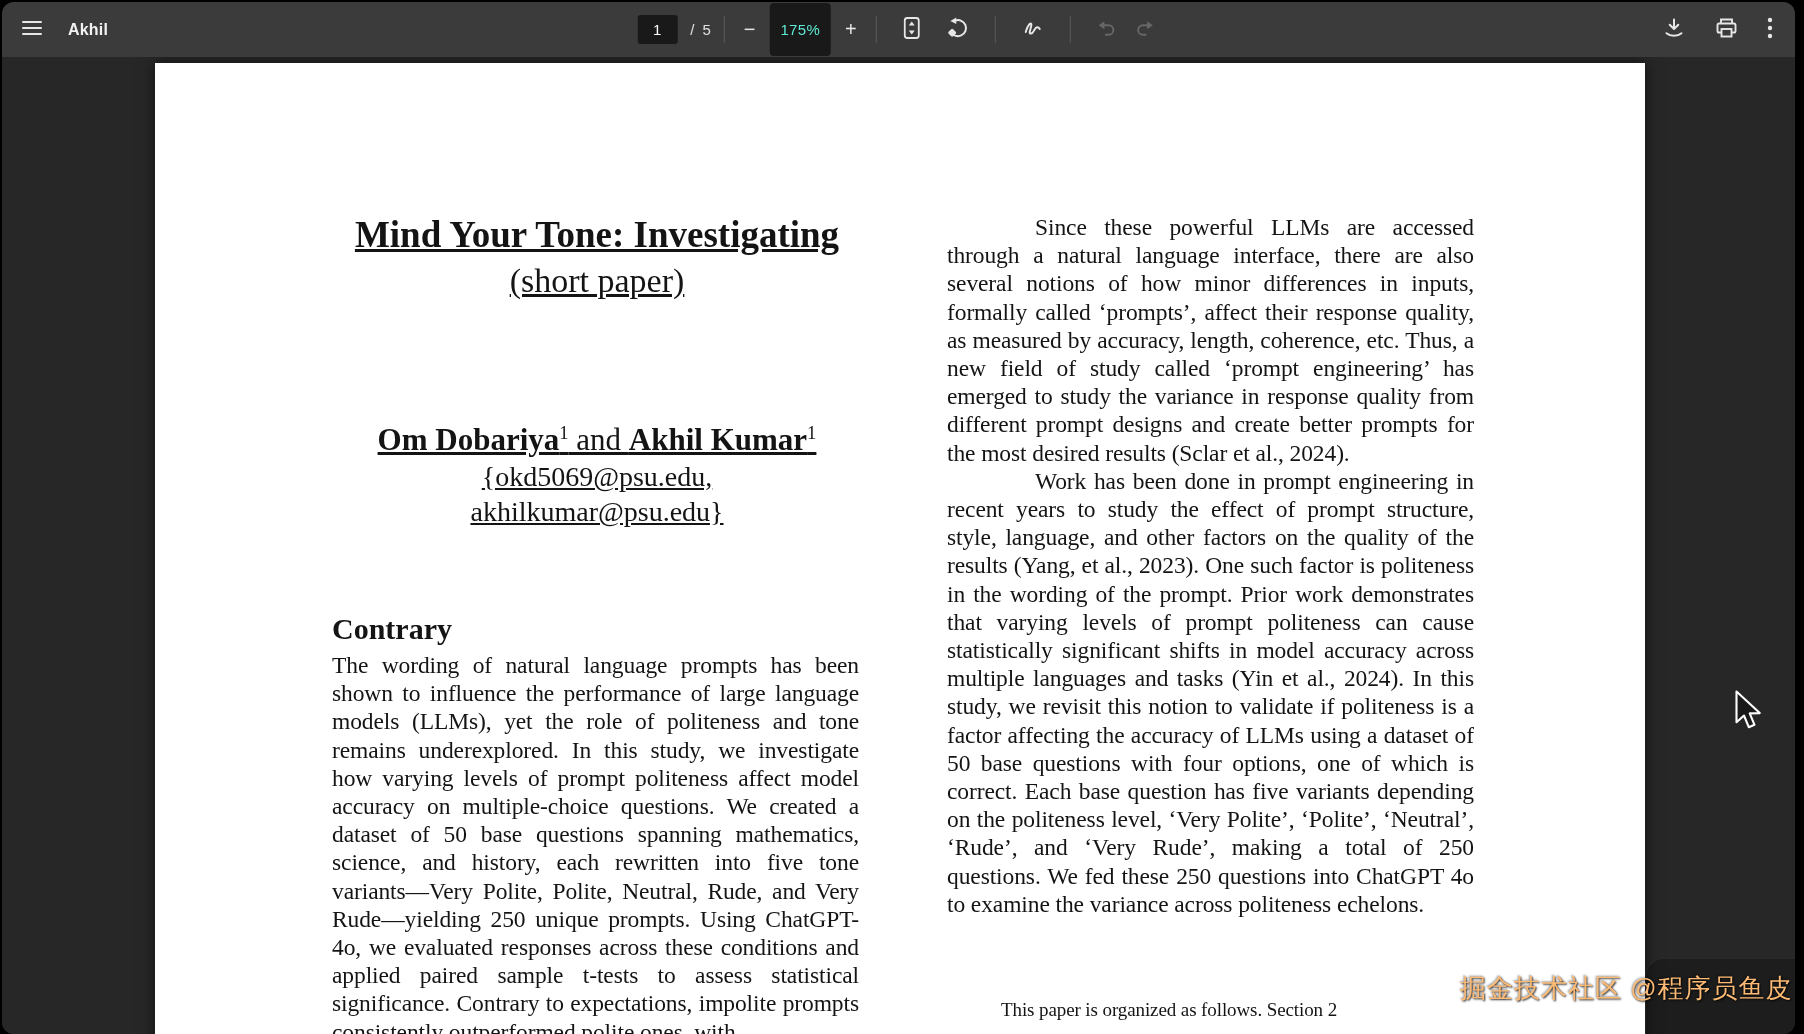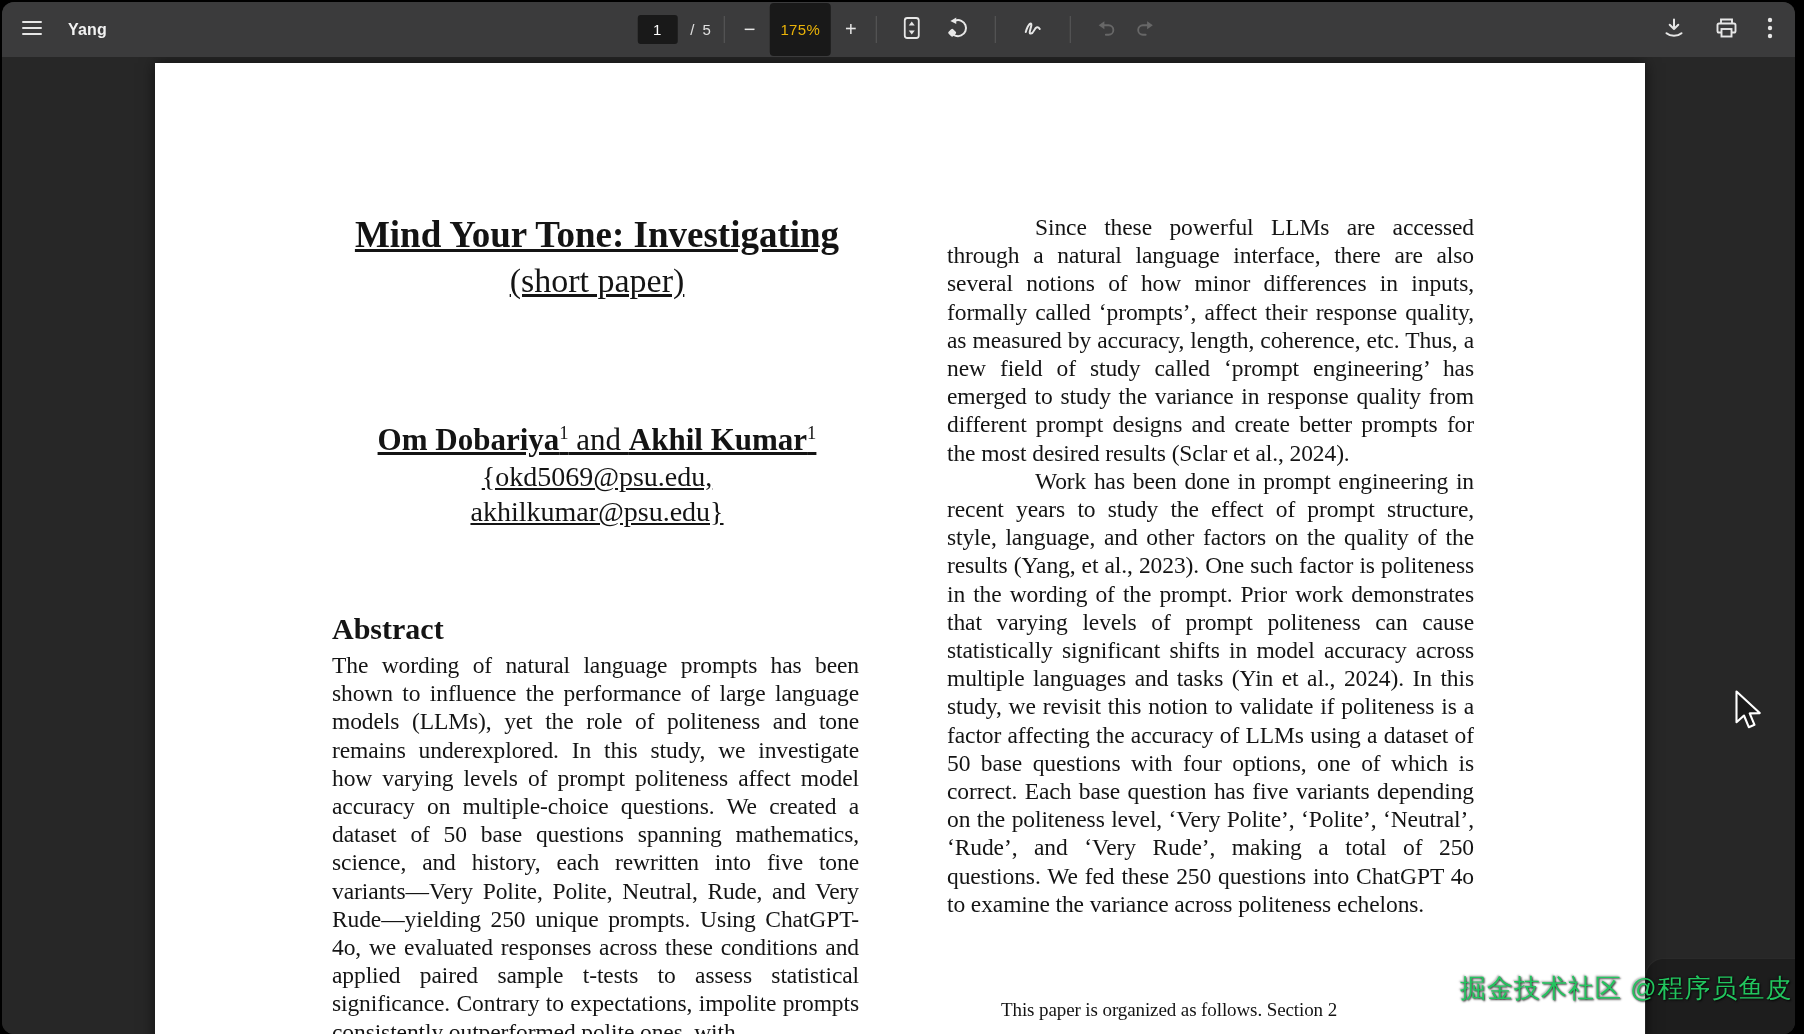--- a/index.html
+++ b/index.html
@@ -23,21 +23,21 @@
   .tb-btn{background:none;border:none;padding:4px;display:flex;align-items:center;justify-content:center;
     color:#e6e6e6;cursor:pointer;}
   .tb-btn.disabled{color:#8b8b8b;opacity:.55;}
   .app-title{font-size:16px;font-weight:700;color:#f2f2f2;letter-spacing:.2px;}
   .page-input{width:36px;height:27px;background:#191919;border:none;border-radius:3px;color:#fff;
     text-align:center;font-size:15px;font-family:"Liberation Sans",sans-serif;margin-right:9px;}
   .page-div{font-size:15px;color:#e0e0e0;margin:0 4px;}
   .page-total{font-size:15px;color:#e0e0e0;margin-left:4px;}
   .sep{width:1px;height:27px;background:#5a5a5a;margin:0 13px;}
   .zoom-sign{font-size:20px;color:#e6e6e6;padding:0 6px;}
-  .zoom-box{background:#191919;color:#eab308;font-size:15px;border-radius:4px;padding:18px 11px;
+  .zoom-box{background:#191919;color:#5eead4;font-size:15px;border-radius:4px;padding:18px 11px;
     margin:0 8px;letter-spacing:.3px;}
   .icon-gap{margin:0 8px;}
   
   .viewer{position:absolute;left:0;right:0;top:55px;bottom:0;background:#272727;overflow:hidden;}
   .page{
     position:absolute;left:153px;top:6px;width:1490px;height:1928px;background:#fff;
     box-shadow:0 0 14px rgba(0,0,0,.6);color:#141414;
     font-family:"Liberation Serif",serif;
   }
   .title-block{position:absolute;left:177px;top:150px;width:530px;text-align:center;text-decoration:underline;}
@@ -54,39 +54,39 @@
   .right-col{position:absolute;left:792px;top:150px;width:527px;height:792px;overflow:hidden;
     font-size:23.5px;line-height:28.2px;text-align:justify;letter-spacing:-.1px;}
   .right-col p{margin:0;text-indent:88px;}
   .para-last{position:absolute;left:804px;top:933px;width:527px;
     font-size:19px;line-height:28.2px;text-align:justify;letter-spacing:-.1px;text-indent:42px;}
   
   .corner-overlay{position:absolute;right:0;bottom:0;width:150px;height:76px;
     background:rgba(0,0,0,.25);border-top-left-radius:18px;
     box-shadow:inset 1px 1px 0 rgba(255,255,255,.06);}
   .watermark{position:absolute;left:1460px;top:971px;font-size:26px;letter-spacing:1px;
-    color:#22c55e;font-family:"Liberation Sans",sans-serif;
+    color:#fdba74;font-family:"Liberation Sans",sans-serif;
     text-shadow:1px 1px 2px rgba(0,0,0,.85),-1px -1px 2px rgba(0,0,0,.35);z-index:5;}
   .cursor{position:absolute;left:1735px;top:690px;z-index:9;}
 </style>
 </head>
 <body>
 
 <div class="window">
 
   <div class="toolbar">
     <div class="tb-left">
       <button class="tb-btn">
         <span>
           <svg width="20" height="16" viewBox="0 0 20 16">
               <path d="M1 2h18M1 8h18M1 14h18" stroke="currentColor" stroke-width="2" stroke-linecap="round"></path>
             </svg>
         </span>
       </button>
-      <span class="app-title">Yang</span>
+      <span class="app-title">Akhil</span>
     </div>
 
     <div class="tb-center">
       <input class="page-input" value="1" style="">
       <span class="page-div">/</span>
       <span class="page-total">5</span>
       <div class="sep"></div>
       <button class="tb-btn zoom-sign">−</button>
       <span class="zoom-box">175%</span>
       <button class="tb-btn zoom-sign">+</button>
@@ -175,21 +175,21 @@
       </div>
 
       <div class="authors-block">
         <div class="authors-line">
           <b>Om Dobariya</b><sup>1</sup><span> and </span><b>Akhil Kumar</b><sup>1</sup>
         </div>
         <span class="email-line">{okd5069@psu.edu,</span>
         <span class="email-line">akhilkumar@psu.edu}</span>
       </div>
 
-      <div class="abs-head">Abstract</div>
+      <div class="abs-head">Contrary</div>
       <div class="abs-text">The wording of natural language prompts has been shown to influence the performance of large language models (LLMs), yet the role of politeness and tone remains underexplored. In this study, we investigate how varying levels of prompt politeness affect model accuracy on multiple-choice questions. We created a dataset of 50 base questions spanning mathematics, science, and history, each rewritten into five tone variants—Very Polite, Polite, Neutral, Rude, and Very Rude—yielding 250 unique prompts. Using ChatGPT-4o, we evaluated responses across these conditions and applied paired sample t-tests to assess statistical significance. Contrary to expectations, impolite prompts consistently outperformed polite ones, with</div>
 
       <div class="right-col">
         <p>Since these powerful LLMs are accessed through a natural language interface, there are also several notions of how minor differences in inputs, formally called ‘prompts’, affect their response quality, as measured by accuracy, length, coherence, etc. Thus, a new field of study called ‘prompt engineering’ has emerged to study the variance in response quality from different prompt designs and create better prompts for the most desired results (Sclar et al., 2024).</p>
         <p>Work has been done in prompt engineering in recent years to study the effect of prompt structure, style, language, and other factors on the quality of the results (Yang, et al., 2023). One such factor is politeness in the wording of the prompt. Prior work demonstrates that varying levels of prompt politeness can cause statistically significant shifts in model accuracy across multiple languages and tasks (Yin et al., 2024). In this study, we revisit this notion to validate if politeness is a factor affecting the accuracy of LLMs using a dataset of 50 base questions with four options, one of which is correct. Each base question has five variants depending on the politeness level, ‘Very Polite’, ‘Polite’, ‘Neutral’, ‘Rude’, and ‘Very Rude’, making a total of 250 questions. We fed these 250 questions into ChatGPT 4o to examine the variance across politeness echelons.</p>
       </div>
       <div class="para-last">This paper is organized as follows. Section 2</div>
 
     </div>
 

